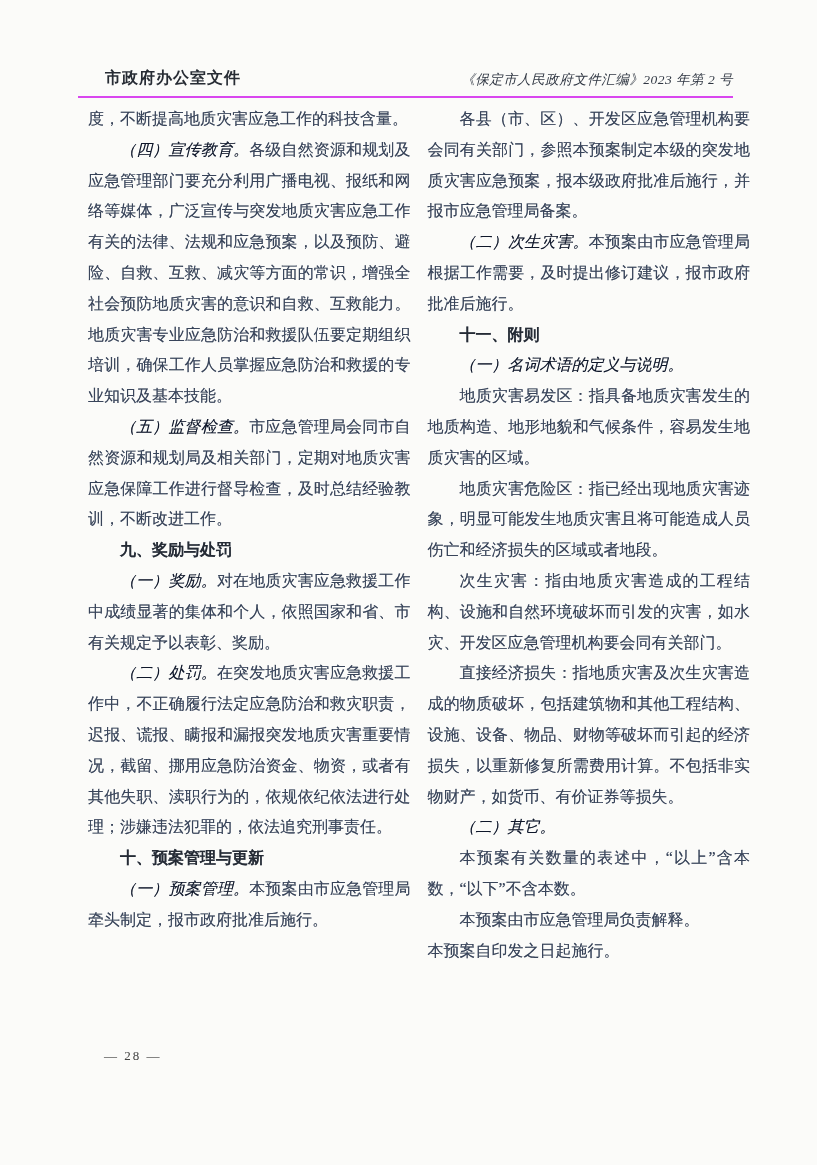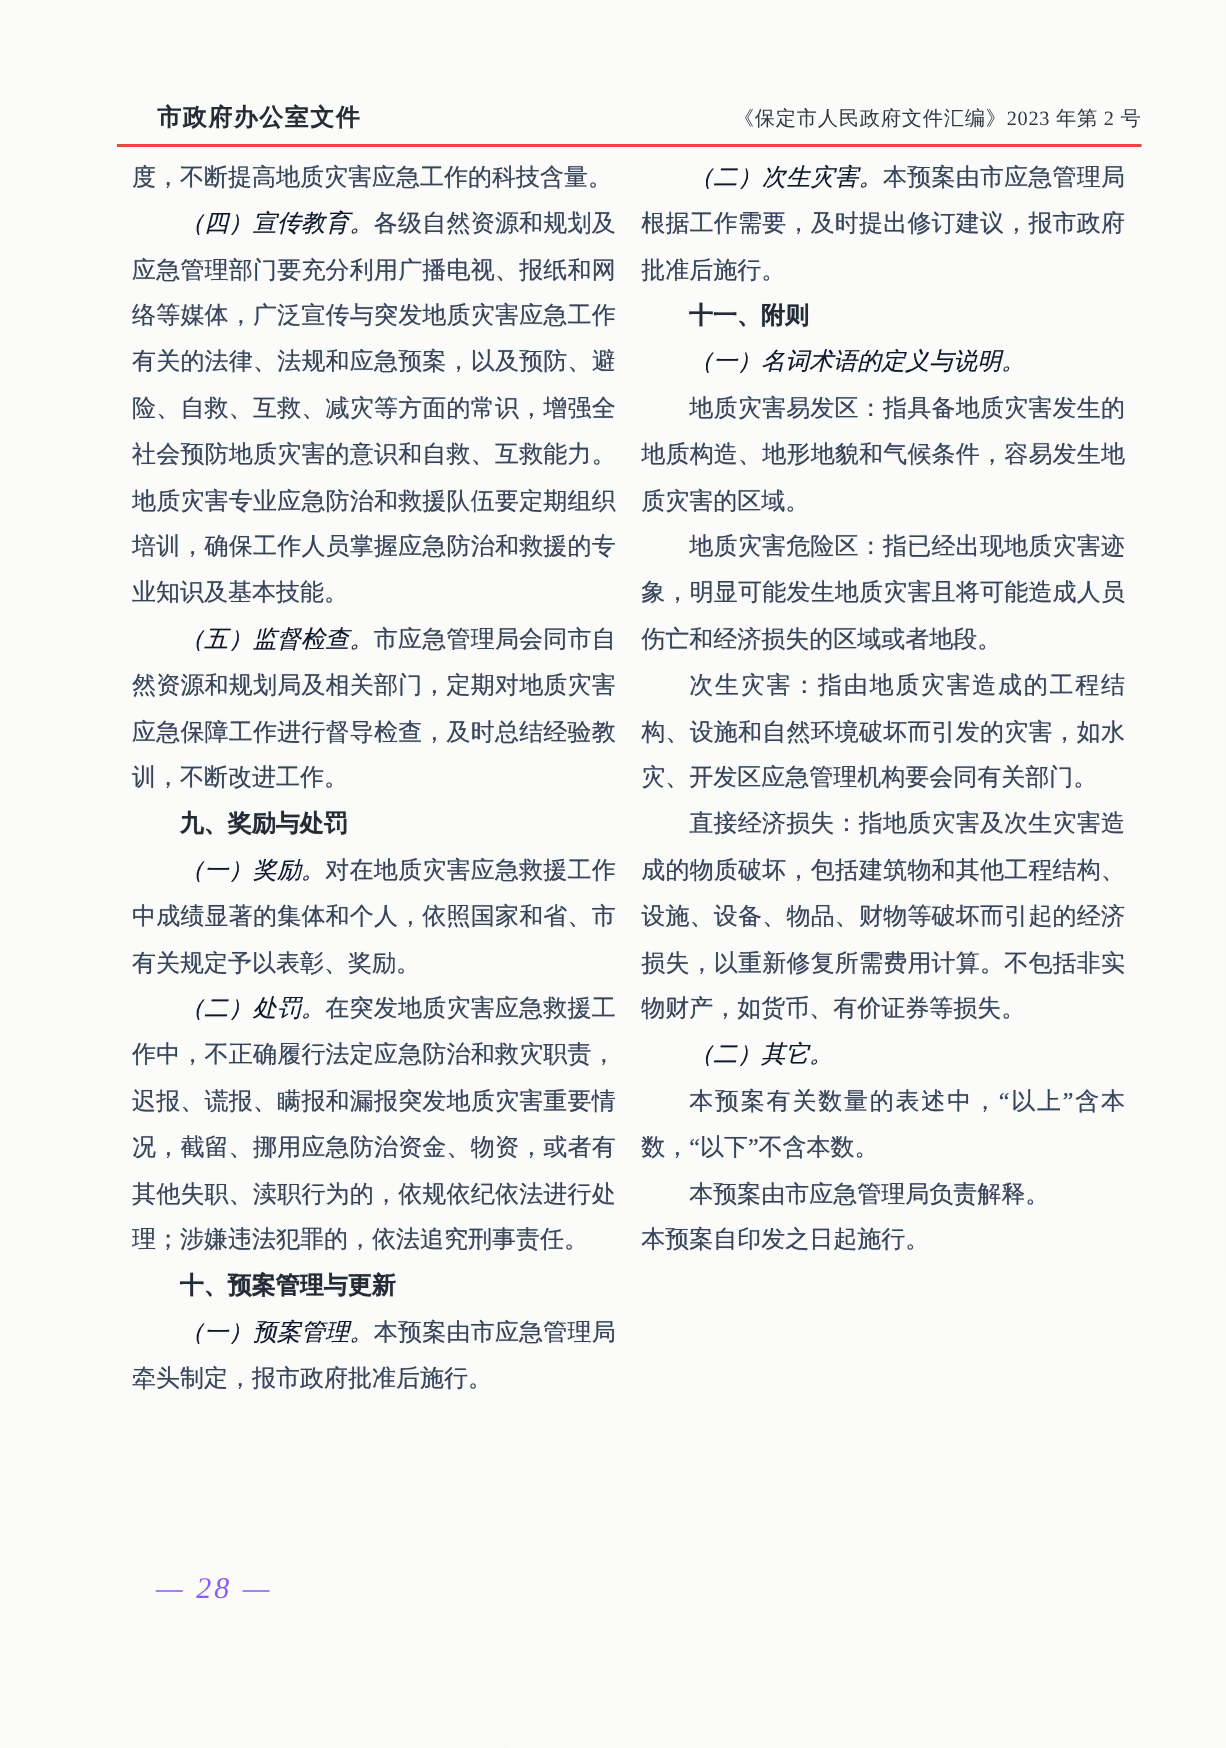--- a/index.html
+++ b/index.html
@@ -9,39 +9,40 @@
     font-family: "Liberation Serif", "DejaVu Serif", serif;
   }
   .page {
     position: relative;
     width: 817px; height: 1165px;
     background: #fbfbf9;
     overflow: hidden;
   }
   .header {
     position: absolute;
-    top: 68px; left: 78px; right: 56px;
+    top: 68px; left: 78px; right: 84px;
     display: flex;
     justify-content: space-between;
-    align-items: center;
+    align-items: flex-end;
     padding-bottom: 7px;
-    border-bottom: 2px solid #ef4444;
+    border-bottom: 2px solid #d946ef;
   }
   .h-left {
     font-family: "Liberation Sans", "DejaVu Sans", sans-serif;
     font-weight: 700;
     font-size: 16px;
     color: #272c34;
     letter-spacing: 1px;
     padding-left: 27px;
   }
   .h-right {
     font-size: 13.5px;
     color: #303743;
     letter-spacing: 0.5px;
+    font-style: italic;
   }
   .columns {
     position: absolute;
     top: 104px; left: 88px; right: 67px;
     display: flex;
     gap: 17px;
   }
   .col {
     flex: 1 1 0;
     min-width: 0;
@@ -63,24 +64,23 @@
     color: #252b35;
     text-align: left;
   }
   .col p.kaiti, .col span.kaiti {
     font-style: italic;
     color: #0f172a;
   }
   .footer {
     position: absolute;
     left: 104px; top: 1048px;
-    font-size: 20px;
-    color: #8b5cf6;
+    font-size: 13px;
+    color: #404040;
     letter-spacing: 2px;
-    font-style: italic;
   }
 </style>
 </head>
 <body>
 
 <div class="page">
   <div class="header">
     <span class="h-left">市政府办公室文件</span>
     <span class="h-right">《保定市人民政府文件汇编》2023 年第 2 号</span>
   </div>
@@ -90,20 +90,21 @@
         <p class="para no-indent">度，不断提高地质灾害应急工作的科技含量。</p>
         <p class="para"><span class="kaiti">（四）宣传教育。</span>各级自然资源和规划及应急管理部门要充分利用广播电视、报纸和网络等媒体，广泛宣传与突发地质灾害应急工作有关的法律、法规和应急预案，以及预防、避险、自救、互救、减灾等方面的常识，增强全社会预防地质灾害的意识和自救、互救能力。地质灾害专业应急防治和救援队伍要定期组织培训，确保工作人员掌握应急防治和救援的专业知识及基本技能。</p>
         <p class="para"><span class="kaiti">（五）监督检查。</span>市应急管理局会同市自然资源和规划局及相关部门，定期对地质灾害应急保障工作进行督导检查，及时总结经验教训，不断改进工作。</p>
         <p class="heading">九、奖励与处罚</p>
         <p class="para"><span class="kaiti">（一）奖励。</span>对在地质灾害应急救援工作中成绩显著的集体和个人，依照国家和省、市有关规定予以表彰、奖励。</p>
         <p class="para"><span class="kaiti">（二）处罚。</span>在突发地质灾害应急救援工作中，不正确履行法定应急防治和救灾职责，迟报、谎报、瞒报和漏报突发地质灾害重要情况，截留、挪用应急防治资金、物资，或者有其他失职、渎职行为的，依规依纪依法进行处理；涉嫌违法犯罪的，依法追究刑事责任。</p>
         <p class="heading">十、预案管理与更新</p>
         <p class="para"><span class="kaiti">（一）预案管理。</span>本预案由市应急管理局牵头制定，报市政府批准后施行。</p>
       </div>
     <div class="col">
+        <p class="para">各县（市、区）、开发区应急管理机构要会同有关部门，参照本预案制定本级的突发地质灾害应急预案，报本级政府批准后施行，并报市应急管理局备案。</p>
         <p class="para"><span class="kaiti">（二）次生灾害。</span>本预案由市应急管理局根据工作需要，及时提出修订建议，报市政府批准后施行。</p>
         <p class="heading">十一、附则</p>
         <p class="kaiti">（一）名词术语的定义与说明。</p>
         <p class="para">地质灾害易发区：指具备地质灾害发生的地质构造、地形地貌和气候条件，容易发生地质灾害的区域。</p>
         <p class="para">地质灾害危险区：指已经出现地质灾害迹象，明显可能发生地质灾害且将可能造成人员伤亡和经济损失的区域或者地段。</p>
         <p class="para">次生灾害：指由地质灾害造成的工程结构、设施和自然环境破坏而引发的灾害，如水灾、开发区应急管理机构要会同有关部门。</p>
         <p class="para">直接经济损失：指地质灾害及次生灾害造成的物质破坏，包括建筑物和其他工程结构、设施、设备、物品、财物等破坏而引起的经济损失，以重新修复所需费用计算。不包括非实物财产，如货币、有价证券等损失。</p>
         <p class="kaiti">（二）其它。</p>
         <p class="para">本预案有关数量的表述中，“以上”含本数，“以下”不含本数。</p>
         <p class="para">本预案由市应急管理局负责解释。</p>

